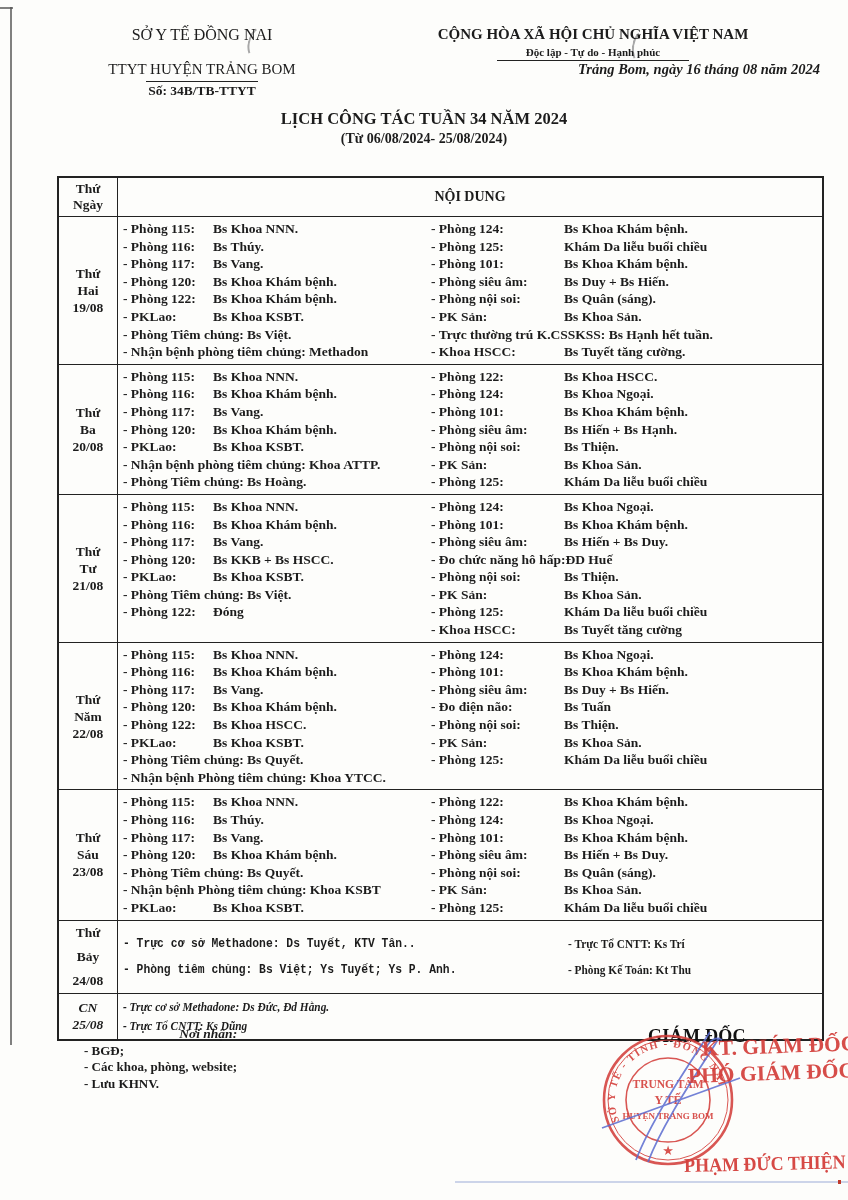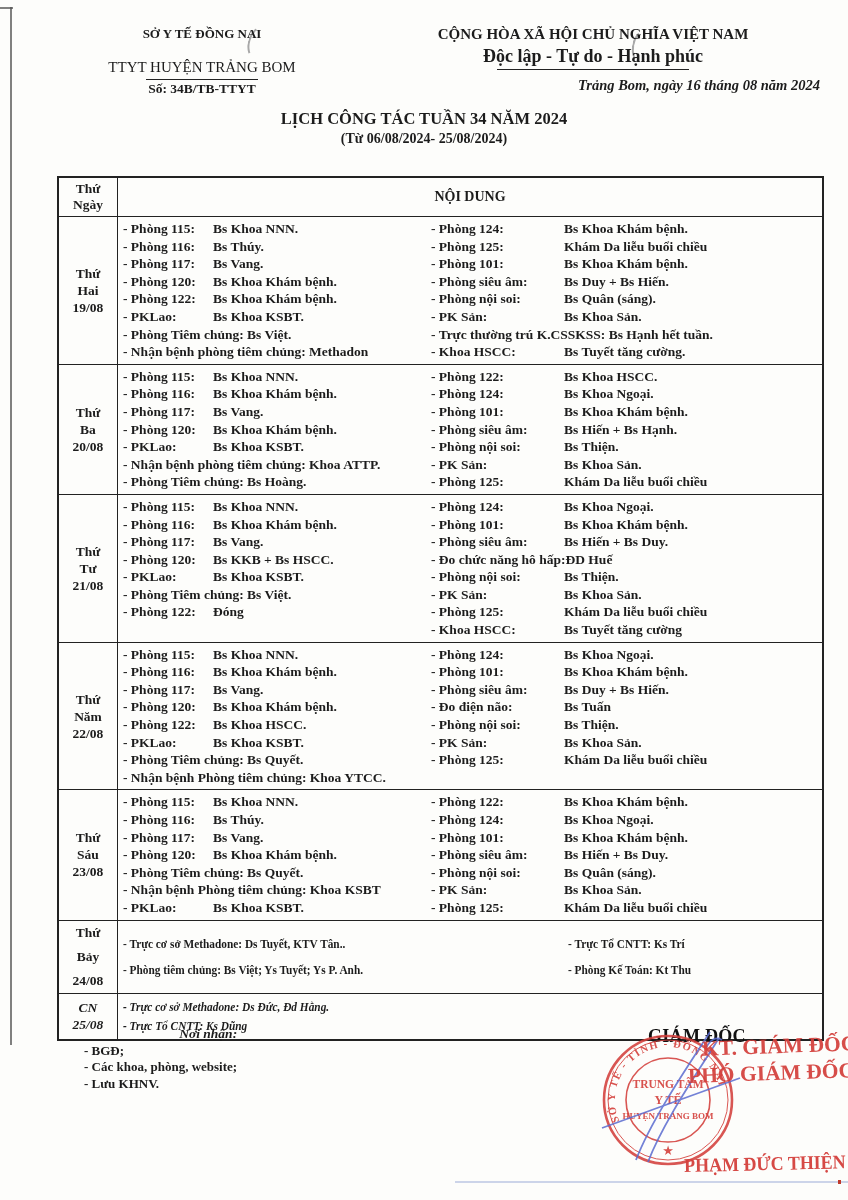--- a/index.html
+++ b/index.html
@@ -13,29 +13,29 @@
   .edge-v{position:absolute;left:10px;top:7px;width:2px;height:1038px;background:#555;opacity:.75;}
   .edge-h{position:absolute;left:0;top:7px;width:13px;height:2px;background:#555;opacity:.75;}
   .curl{position:absolute;width:18px;height:30px;border:2px solid transparent;border-left-color:#a8a8a8;border-radius:50%;}
   .curl1{left:248px;top:26px;transform:rotate(16deg);}
   .curl2{left:632px;top:30px;transform:rotate(10deg);}
   .bottom-line{position:absolute;left:455px;top:1181px;width:393px;height:2px;background:#c3cce5;opacity:.85;}
   .bottom-dot{position:absolute;left:838px;top:1180px;width:3px;height:4px;background:#c0392b;}
   
   .doc-header{position:absolute;top:26px;left:0;right:0;display:flex;}
   .org-block{width:300px;margin-left:52px;text-align:center;}
-  .org-l1{font-size:13px;font-weight:700;}
+  .org-l1{font-size:16px;font-weight:400;}
   .org-l2{font-size:15px;font-weight:400;margin-top:17px;}
   .org-underline{width:112px;border-top:1.6px solid #222;margin:3px auto 1px;}
   .org-l3{font-size:13.5px;font-weight:600;}
   .nat-block{flex:1;text-align:center;padding-right:14px;}
   .nat-l1{font-size:15px;font-weight:700;}
-  .nat-l2{font-size:18px;font-weight:700;margin-top:3px;}
+  .nat-l2{font-size:11px;font-weight:700;margin-top:3px;}
   .nat-underline{width:192px;border-top:1.6px solid #222;margin:2px auto 0;}
-  .date-line{font-size:14.5px;font-weight:600;font-style:italic;text-align:right;padding-right:14px;margin-top:7px;}
+  .date-line{font-size:14.5px;font-weight:600;font-style:italic;text-align:right;padding-right:14px;}
   
   .doc-title{position:absolute;top:106px;left:0;right:0;text-align:center;}
   .title-l1{font-size:16px;font-weight:700;}
   .title-l2{font-size:16.5px;font-weight:700;margin-top:3px;}
   .title-l3{font-size:14px;font-weight:700;margin-top:2px;}
   
   .sched-table{position:absolute;left:57px;top:176px;width:763px;border:2px solid #222;}
   .t-header{display:flex;border-bottom:1.6px solid #222;}
   .t-day-col{width:58px;border-right:1.6px solid #222;text-align:center;font-size:13.5px;font-weight:700;line-height:16px;padding:3px 0;}
   .t-content-col{flex:1;display:flex;align-items:center;justify-content:center;font-size:14px;font-weight:700;}
@@ -43,21 +43,21 @@
   .day-row:last-child{border-bottom:none;font-style:italic;}
   .day-cell{width:58px;border-right:1.6px solid #222;display:flex;flex-direction:column;align-items:center;justify-content:center;font-size:13.5px;font-weight:700;line-height:17px;flex-shrink:0;}
   .day-content{flex:1;display:flex;padding:3px 0 3px 5px;min-width:0;}
   .col-left{width:308px;flex-shrink:0;}
   .col-right{flex:1;min-width:0;}
   .line{font-size:13.5px;font-weight:600;line-height:17.6px;white-space:nowrap;display:flex;}
   .lbl{flex-shrink:0;}
   .lbl.L{min-width:90px;}
   .lbl.R{min-width:133px;}
   .cond .line{transform:scaleX(0.84);transform-origin:0 50%;}
-  .day-row.wide .col-left{width:445px;}
+  .day-row.wide .col-left{width:445px;font-family:Liberation Mono, monospace;}
   .day-row.wide .line{line-height:26px;}
   .day-row.wide .day-content{padding-top:10px;padding-bottom:8px;}
   .day-row.wide .day-cell{line-height:24px;}
   .day-row.single .col-left{width:100%;}
   .day-row.single .line{line-height:19.5px;}
   
   .noi-nhan{position:absolute;left:84px;top:1026px;font-size:13px;font-weight:600;line-height:16.5px;}
   .noi-nhan-title{font-size:13.5px;font-weight:700;font-style:italic;text-align:right;}
   .signer-title{position:absolute;left:648px;top:1026px;font-size:18px;font-weight:700;letter-spacing:.3px;color:#111;}
   .stamp-svg{position:absolute;left:560px;top:1018px;width:288px;height:182px;}

